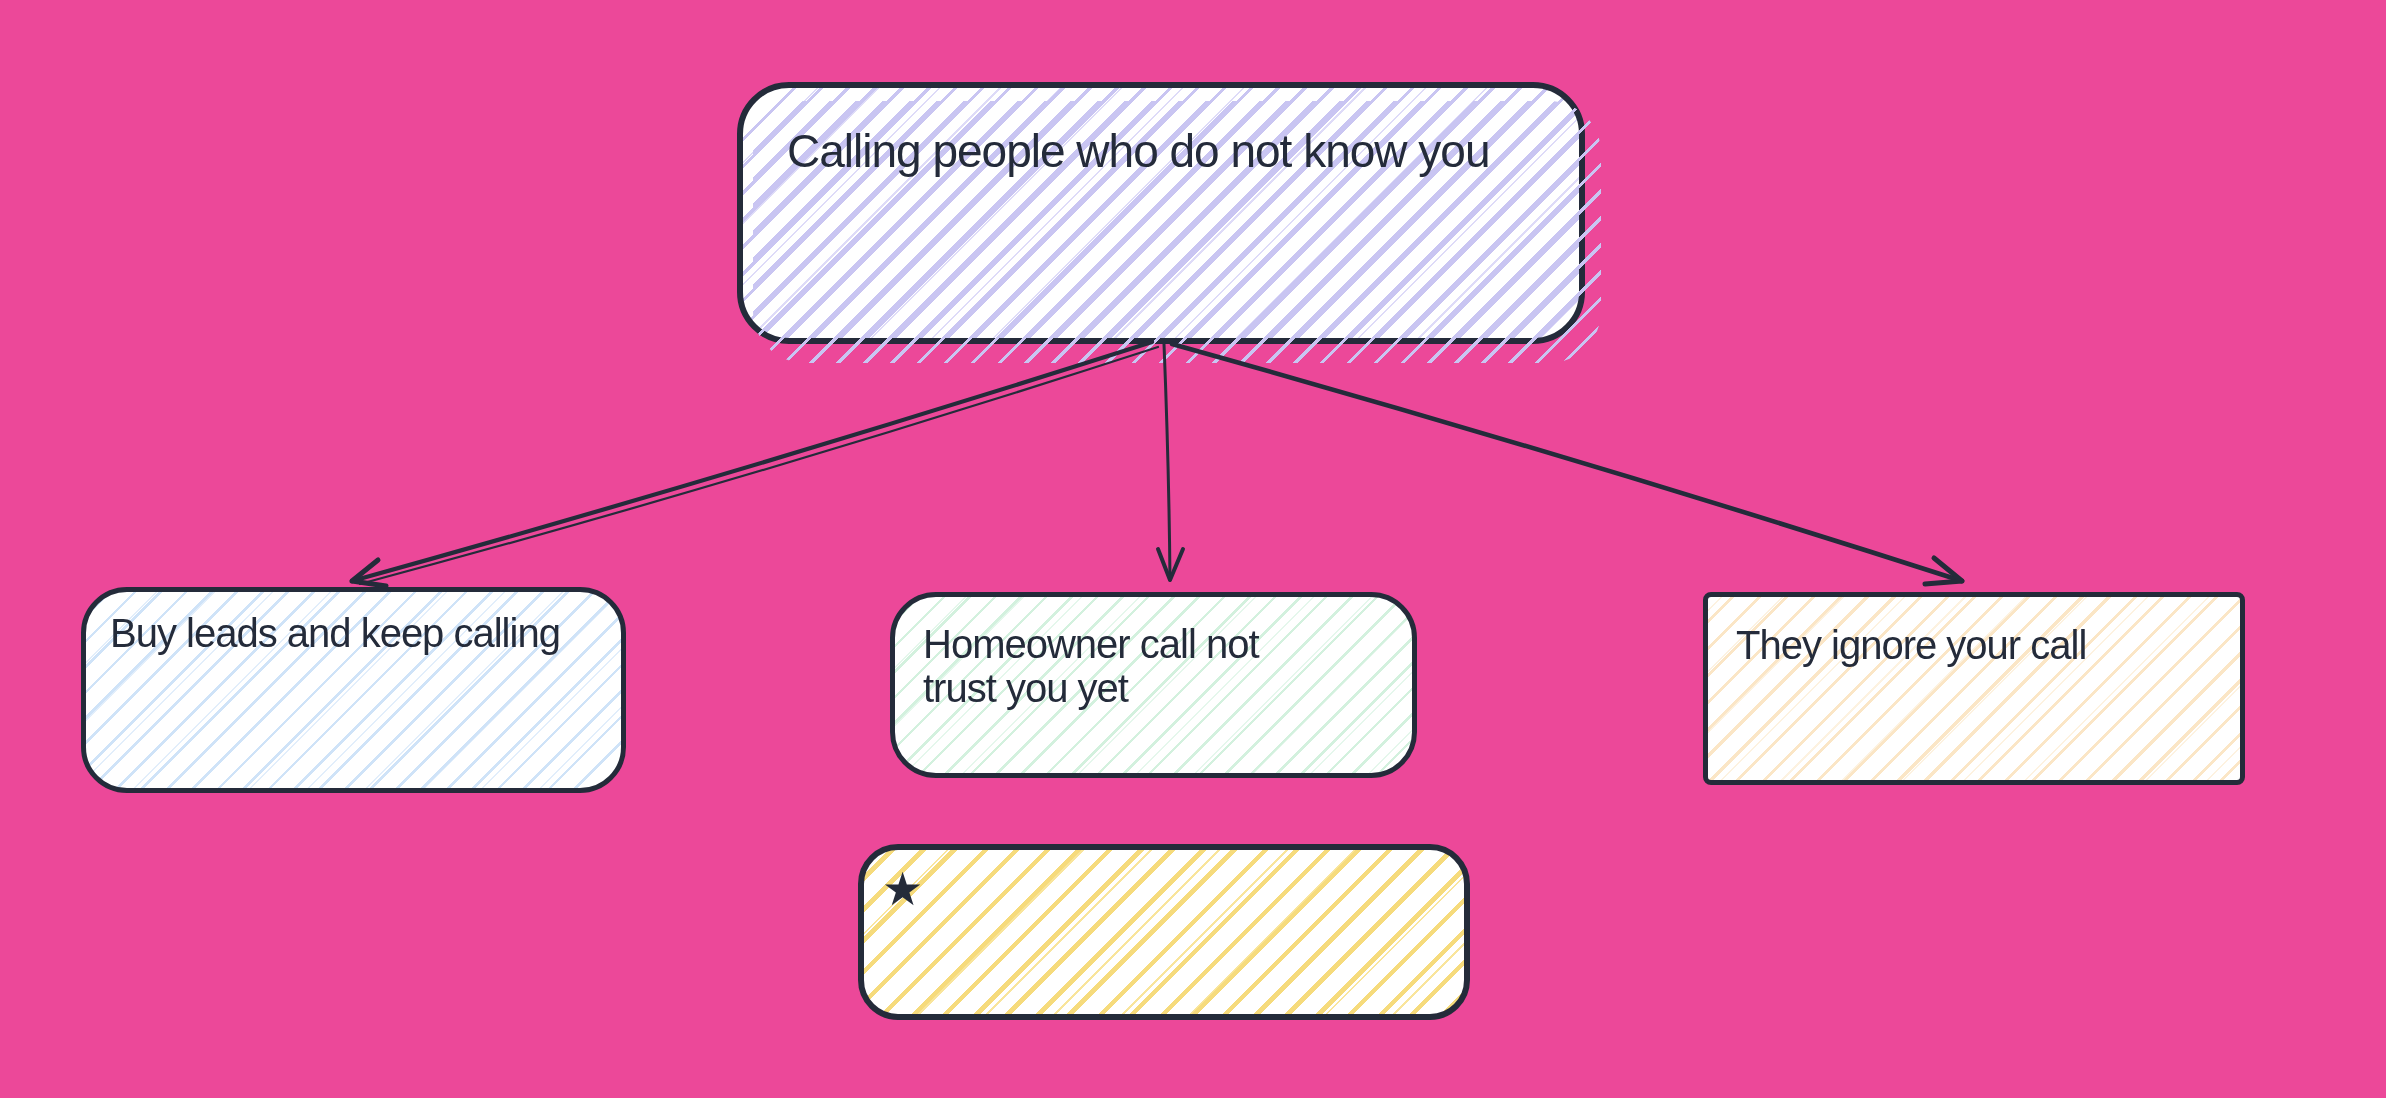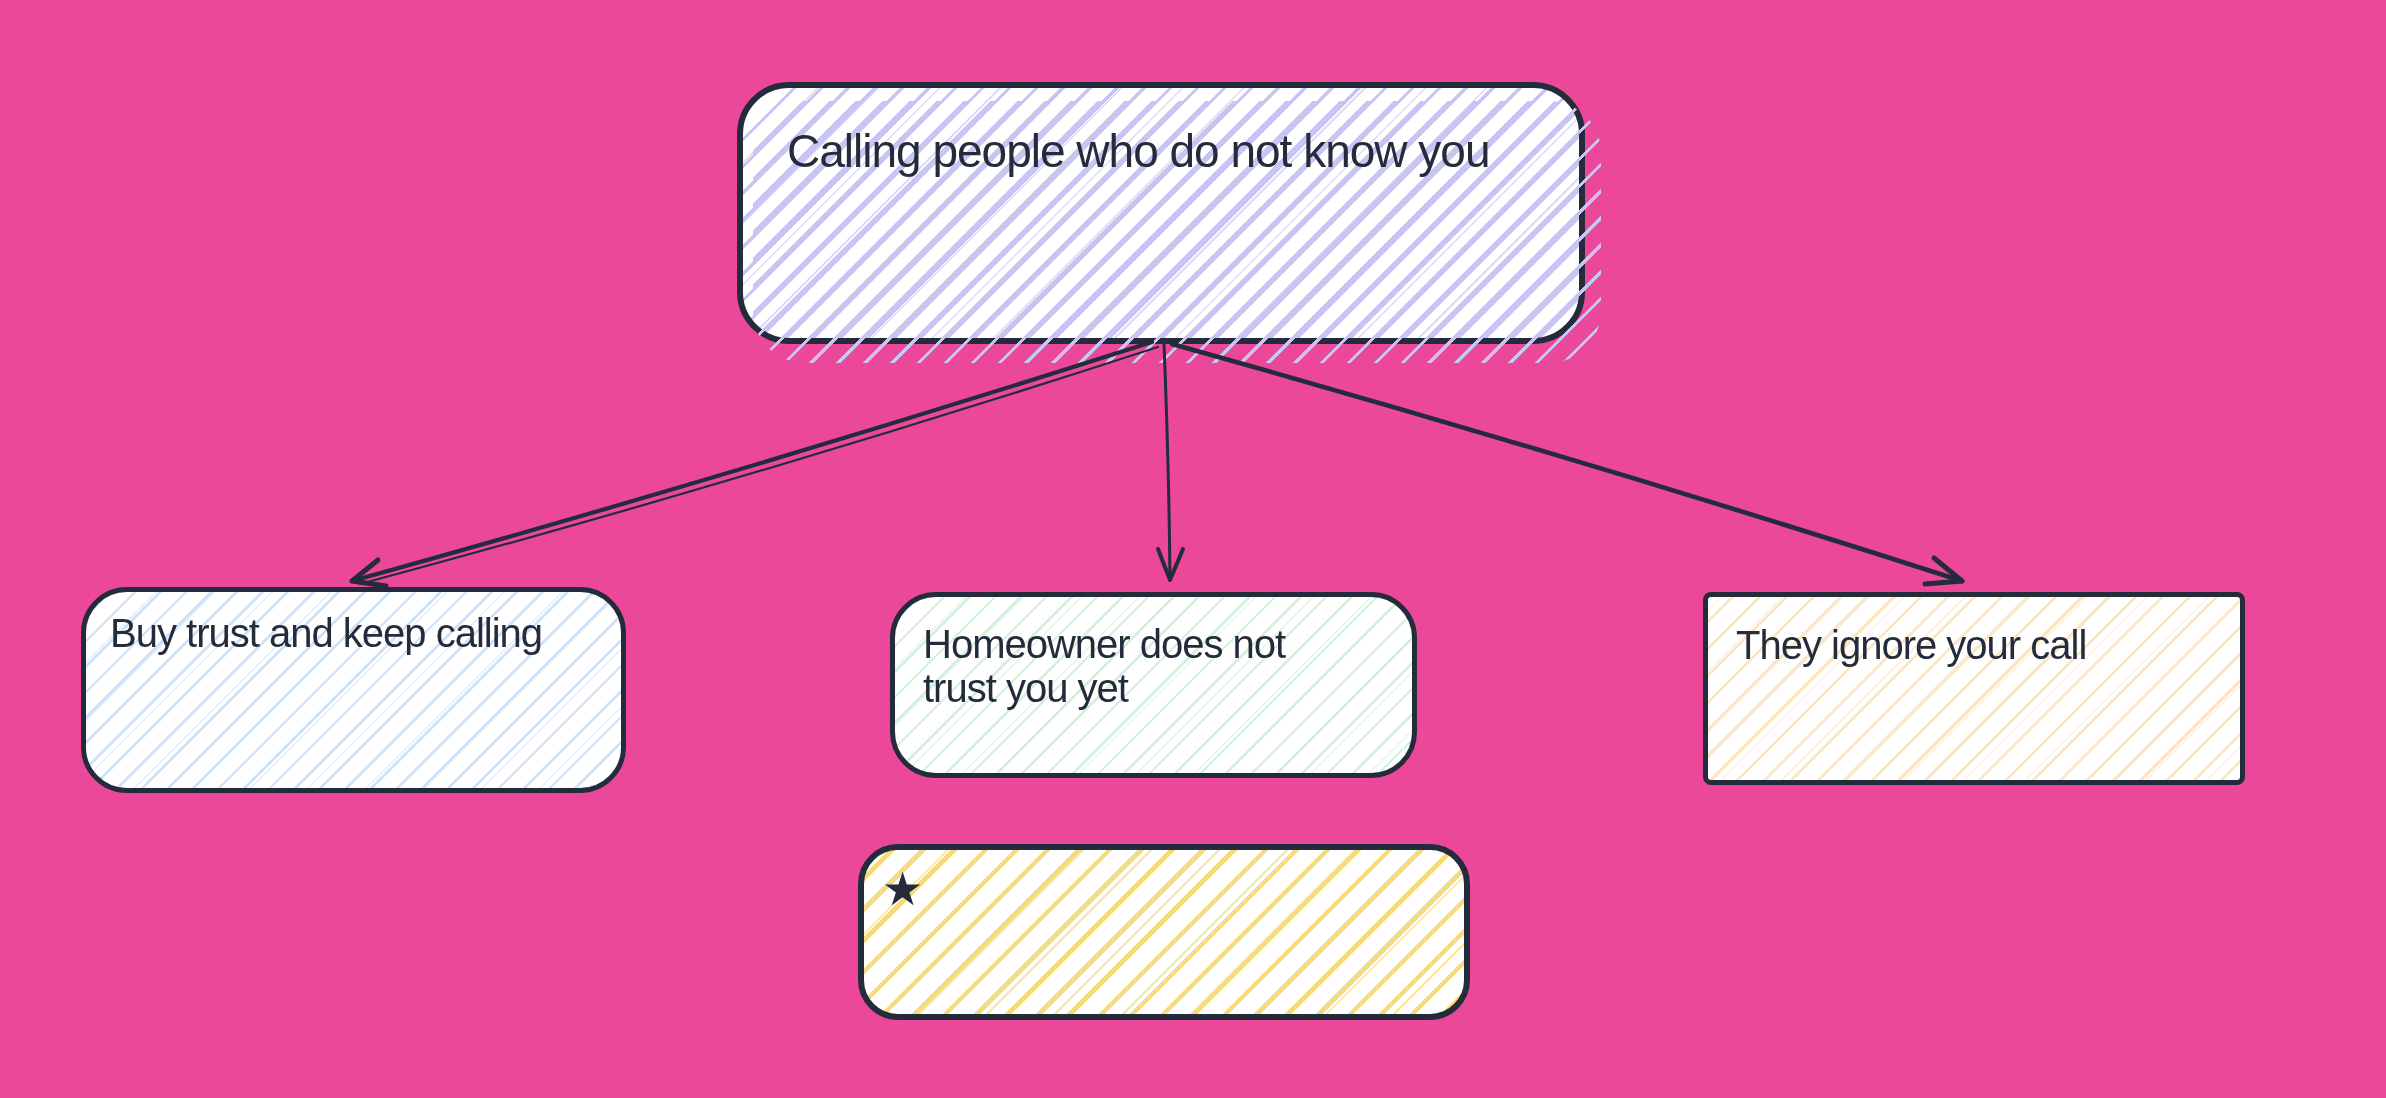--- a/index.html
+++ b/index.html
@@ -159,25 +159,25 @@
       <path d="M1172 344 Q 1580 458 1962 581" stroke-width="4.6"></path>
       <path d="M1962 581 L1934 558 M1962 581 L1925 584" stroke-width="5"></path>
     </g>
   </svg>
 
   <div class="node node-root">
     <div class="label nowrap">Calling people who do not know you</div>
   </div>
 
   <div class="node node-buy">
-    <div class="label nowrap">Buy trust and keep calling</div>
+    <div class="label nowrap">Buy leads and keep calling</div>
   </div>
 
   <div class="node node-homeowner">
-    <div class="label">Homeowner does not
+    <div class="label">Homeowner call not
 trust you yet</div>
   </div>
 
   <div class="node node-ignore">
     <div class="label nowrap">They ignore your call</div>
   </div>
 
   <div class="node node-low">
     <div class="label">
       <span class="star">★</span>

